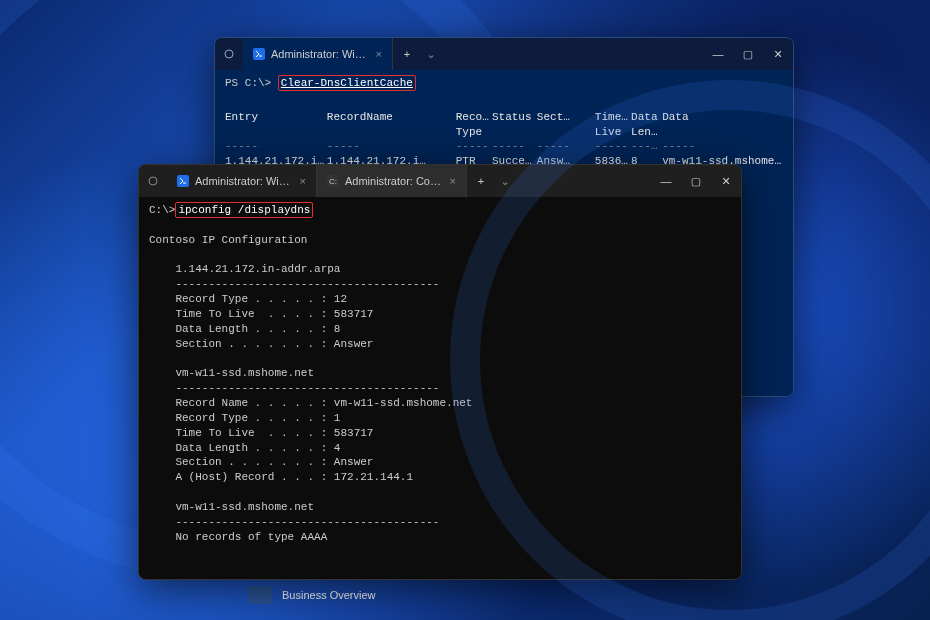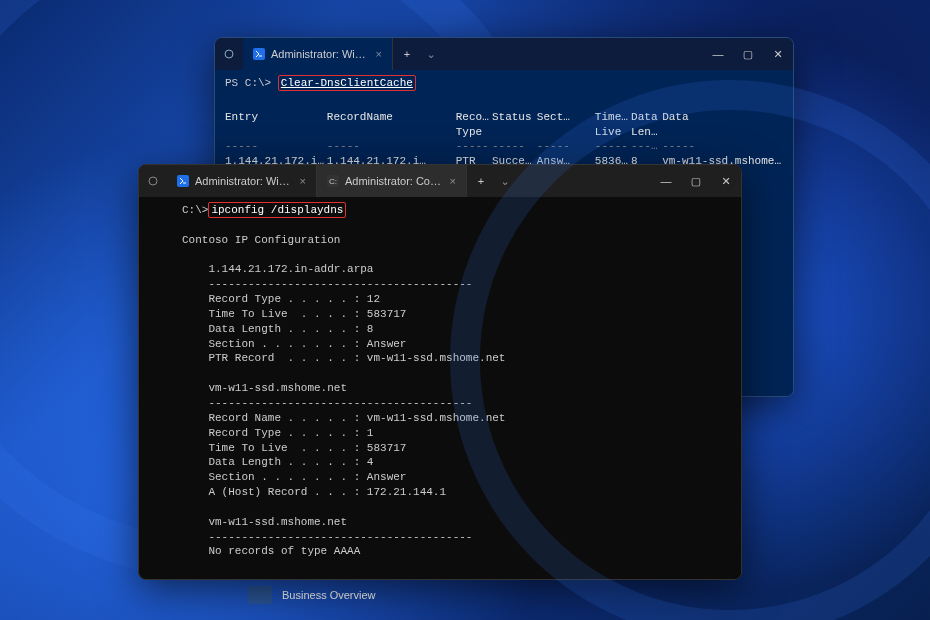--- a/index.html
+++ b/index.html
@@ -75,21 +75,21 @@
   .content {
     flex: 1;
     padding: 6px 10px 10px 10px;
     font-family: Consolas, "Courier New", monospace;
     font-size: 11px;
     line-height: 1.35;
     color: #ccc;
     overflow: hidden;
   }
   .window.back .content { background: #012456; color: #e6e6e6; }
-  .window.front .content { background: #0c0c0c; color: #ccc; margin-left: 33px; }
+  .window.front .content { background: #0c0c0c; color: #ccc; }
 
   .line { white-space: pre; }
   .prompt { color: #ccc; }
   .hlcmd {
     border: 1px solid #e03030;
     padding: 1px 2px;
     border-radius: 2px;
     color: #fff;
   }
   .hdrsep { color: #888; }
@@ -270,21 +270,20 @@
     <div class="line">Contoso IP Configuration</div>
     <div id="cmd-sections">
         <div>
           <div class="line">&nbsp;</div>
           <div class="line">    1.144.21.172.in-addr.arpa</div>
           <div class="line">    ----------------------------------------</div>
           <div class="line">    Record Type . . . . . : 12</div>
           <div class="line">    Time To Live  . . . . : 583717</div>
           <div class="line">    Data Length . . . . . : 8</div>
           <div class="line">    Section . . . . . . . : Answer</div>
-          <div class="line">    PTR Record  . . . . . : vm-w11-ssd.mshome.net</div>
         </div>
         <div>
           <div class="line">&nbsp;</div>
           <div class="line">    vm-w11-ssd.mshome.net</div>
           <div class="line">    ----------------------------------------</div>
           <div class="line">    Record Name . . . . . : vm-w11-ssd.mshome.net</div>
           <div class="line">    Record Type . . . . . : 1</div>
           <div class="line">    Time To Live  . . . . : 583717</div>
           <div class="line">    Data Length . . . . . : 4</div>
           <div class="line">    Section . . . . . . . : Answer</div>

